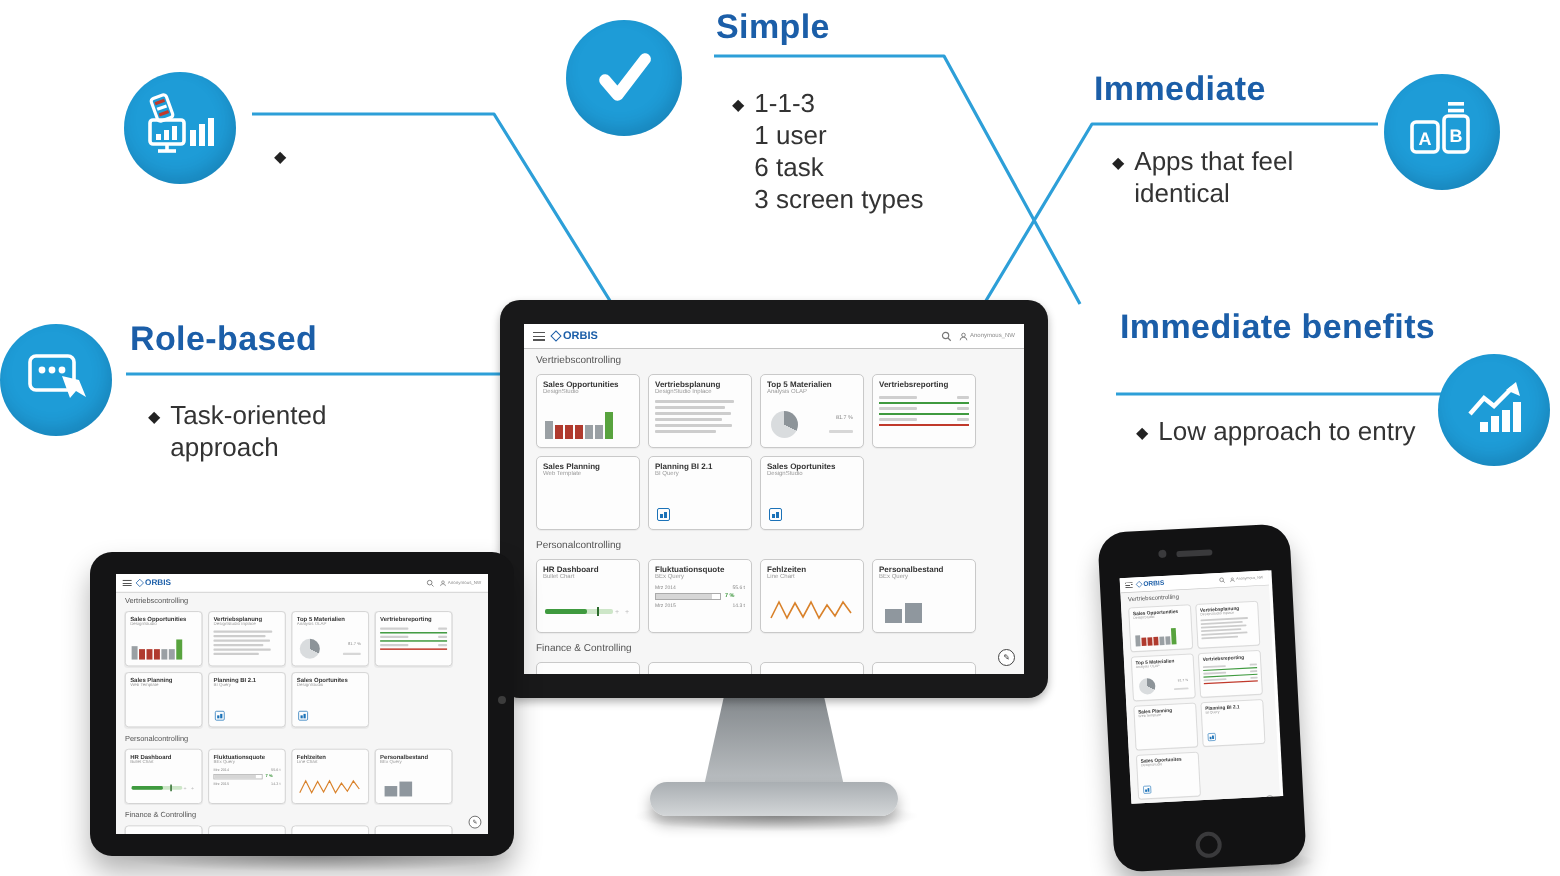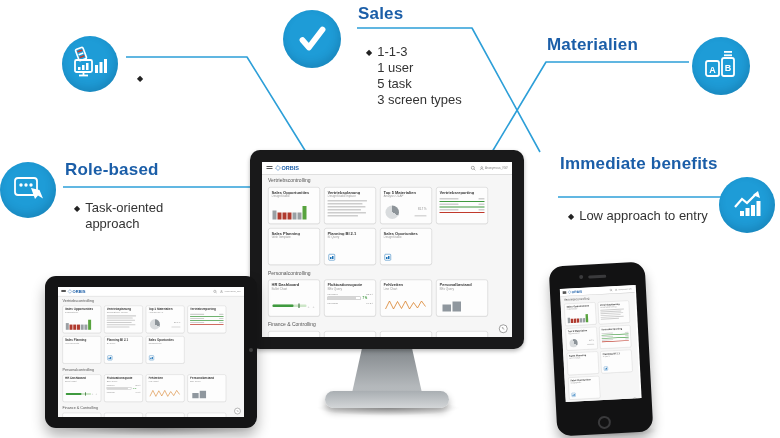--- a/index.html
+++ b/index.html
@@ -125,44 +125,48 @@
   <div class="co co-body" style="left:137px;top:70px;width:150px;">
     <span class="dm"></span>
   </div>
 
   <div class="circ" style="left:283px;top:10px;width:58px;height:58px;">
     <svg width="38" height="38" viewBox="0 0 36 36">
       <polyline points="9,19 15,26 28,9" fill="none" stroke="#fff" stroke-width="5.5" stroke-linecap="round" stroke-linejoin="round"></polyline>
     </svg>
   </div>
   <div class="co" style="left:358px;top:4px;">
-    <div class="co-title">Sales</div>
+    <div class="co-title">Simple</div>
   </div>
   <div class="co co-body" style="left:366px;top:44px;">
     <span class="dm"></span>
     <span>
       <span>1-1-3</span><br>
       <span>1 user</span><br>
-      <span>5 task</span><br>
+      <span>6 task</span><br>
       <span>3 screen types</span>
     </span>
   </div>
 
   <div class="circ" style="left:692px;top:37px;width:58px;height:58px;">
     <svg width="36" height="36" viewBox="0 0 36 36">
       <rect x="3" y="13" width="13" height="15" rx="2" fill="none" stroke="#fff" stroke-width="1.8"></rect>
       <text x="9.5" y="24.5" text-anchor="middle" font-size="9" font-weight="bold" fill="#fff" font-family="Liberation Sans,sans-serif">A</text>
       <rect x="19" y="10" width="12" height="18" rx="2" fill="none" stroke="#fff" stroke-width="1.8"></rect>
       <text x="25" y="23" text-anchor="middle" font-size="9" font-weight="bold" fill="#fff" font-family="Liberation Sans,sans-serif">B</text>
       <rect x="21" y="3" width="8" height="1.8" fill="#fff"></rect>
         <rect x="21" y="6.4" width="8" height="1.8" fill="#fff"></rect>
     </svg>
   </div>
   <div class="co" style="left:547px;top:35px;">
-    <div class="co-title">Materialien</div>
+    <div class="co-title">Immediate</div>
+  </div>
+  <div class="co co-body" style="left:556px;top:73px;width:140px;">
+    <span class="dm"></span>
+    <span style="width:92px;">Apps that feel identical</span>
   </div>
 
   <div class="circ" style="left:0px;top:162px;width:56px;height:56px;">
     <svg width="36" height="36" viewBox="0 0 36 36">
       <rect x="5" y="6" width="22" height="17" rx="3" fill="none" stroke="#fff" stroke-width="1.8"></rect>
       <circle cx="11" cy="13" r="1.7" fill="#fff"></circle>
         <circle cx="16" cy="13" r="1.7" fill="#fff"></circle>
         <circle cx="21" cy="13" r="1.7" fill="#fff"></circle>
       <path d="M21,16 l4,11 l3,-3.5 l5,3 l-3.5,-8.5 z" fill="#fff"></path>
     </svg>

